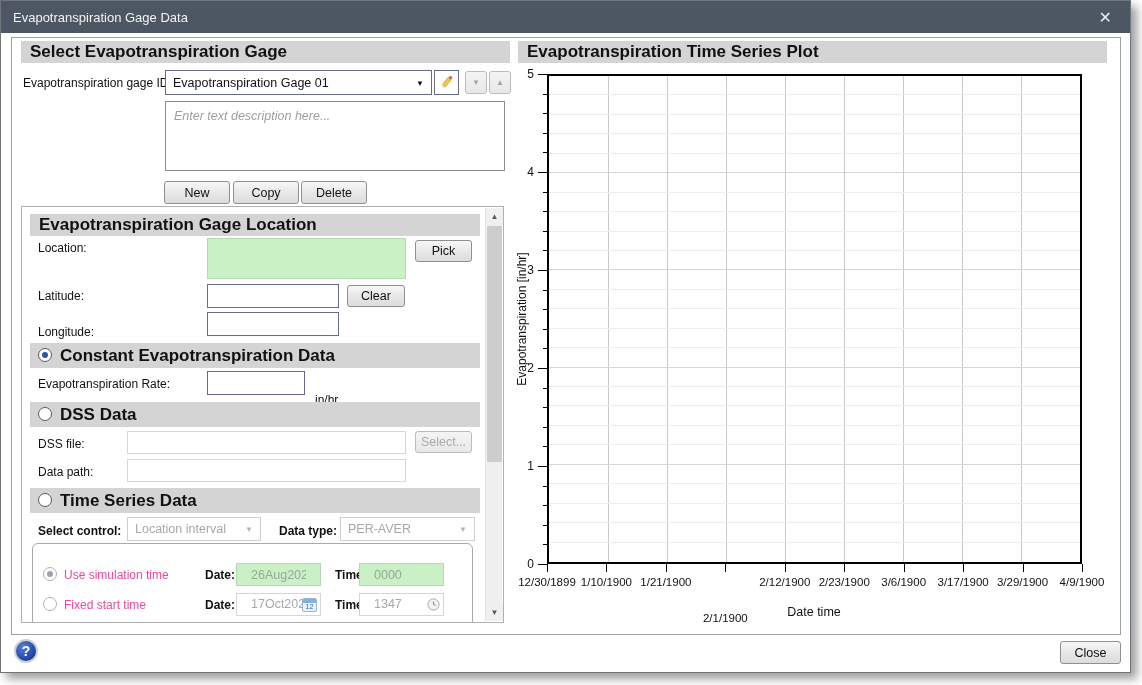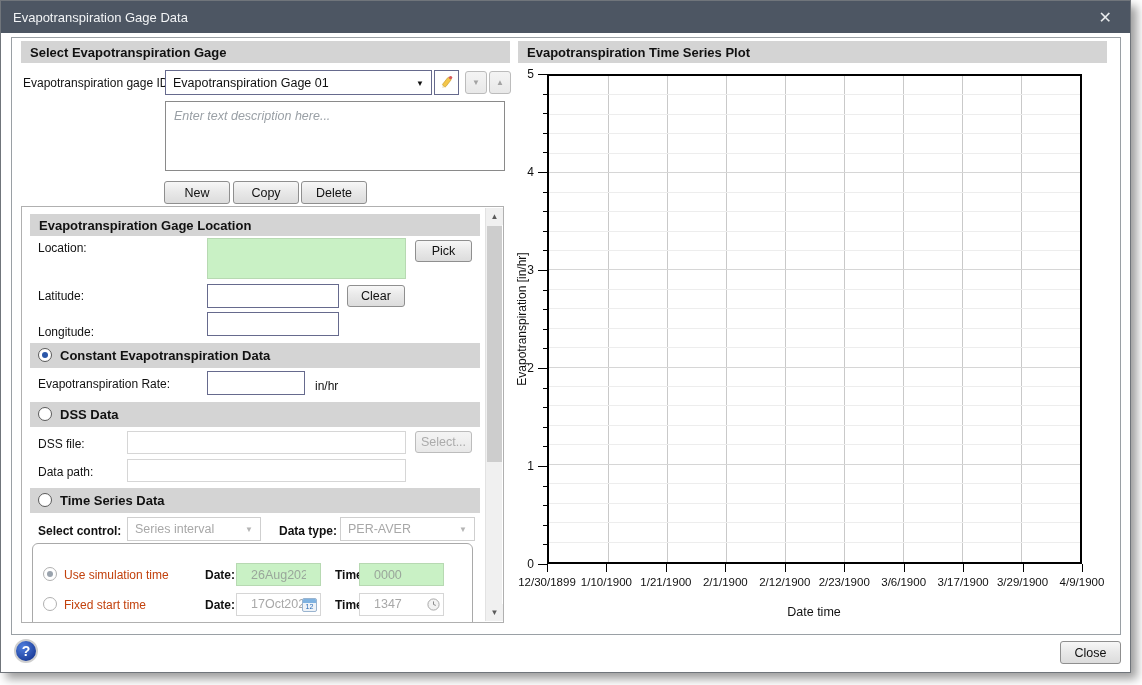--- a/index.html
+++ b/index.html
@@ -12,26 +12,26 @@
 
   .titlebar { position:absolute; left:0; top:0; right:0; height:32px;
     background:#4d5663; color:#f2f4f6; font-size:13px; display:flex; align-items:center;
     padding:0 12px; }
   .titlebar .title { flex:1; }
   .titlebar .close { font-size:16px; color:#e8eaec; cursor:default; padding:0 6px; }
 
   .frame { position:absolute; left:10px; top:36px; width:1110px; height:598px;
     border:1px solid #9aa0a5; background:#fff; }
 
-  .grouphdr { position:absolute; background:#d4d4d4; color:#111; font-size:13px;
+  .grouphdr { position:absolute; background:#d4d4d4; color:#111; font-size:17px;
     font-weight:700; display:flex; align-items:center; padding-left:9px; }
 
   .lbl { position:absolute; font-size:12px; color:#111; white-space:nowrap; }
   .lbl.b { font-weight:700; }
-  .lbl.dis { color:#c2410c; }
+  .lbl.dis { color:#ec4899; }
 
   .combo { position:absolute; background:#fff; border:1px solid #666a8d; font-size:12.5px;
     color:#111; display:flex; align-items:center; padding:0 20px 0 7px; }
   .combo .arrow { position:absolute; right:7px; top:50%; transform:translateY(-50%);
     font-size:8px; color:#111; }
   .combo.dis { border-color:#cfcfcf; color:#a8a8a8; }
   .combo.dis .arrow { color:#b4b4b4; }
 
   .tinput { position:absolute; border:1px solid #666a8d; background:#fff; font-size:12.5px;
     color:#111; padding:0 14px; font-family:inherit; }
@@ -158,42 +158,42 @@
     <span class="lbl" style="left:16px; top:118px;">Longitude:</span>
     <input class="tinput" style="left: 185px; top: 105px; width: 132px; height: 24px;">
 
     <div class="grouphdr" style="left:8px; top:136px; width:450px; height:25px; padding-left:30px;">
       <span>Constant Evapotranspiration Data</span>
     </div>
     <div class="radio sel" style="left:16px; top:141px;"></div>
 
     <span class="lbl" style="left:16px; top:170px;">Evapotranspiration Rate:</span>
     <input class="tinput" style="left: 185px; top: 164px; width: 98px; height: 24px;">
-    <span class="lbl" style="left:293px; top:172px;">in/hr</span>
+    <span class="lbl" style="left:293px; top:186px;">in/hr</span>
 
     <div class="grouphdr" style="left:8px; top:195px; width:450px; height:25px; padding-left:30px;">
       <span>DSS Data</span>
     </div>
     <div class="radio" style="left:16px; top:200px;"></div>
 
     <span class="lbl" style="left:16px; top:230px;">DSS file:</span>
     <input class="tinput lite" style="left: 105px; top: 224px; width: 279px; height: 23px;">
     <button class="btn dis" style="left:393px; top:224px; width:57px; height:22px;">Select...</button>
 
     <span class="lbl" style="left:16px; top:258px;">Data path:</span>
     <input class="tinput lite" style="left: 105px; top: 252px; width: 279px; height: 23px;">
 
     <div class="grouphdr" style="left:8px; top:281px; width:450px; height:25px; padding-left:30px;">
       <span>Time Series Data</span>
     </div>
     <div class="radio" style="left:16px; top:286px;"></div>
 
     <span class="lbl b" style="left:16px; top:317px;">Select control:</span>
     <div class="combo dis" style="left:105px; top:310px; width:134px; height:24px;">
-      <span>Series interval</span>
+      <span>Location interval</span>
       <span class="arrow">▼</span>
     </div>
     <span class="lbl b" style="left:257px; top:317px;">Data type:</span>
     <div class="combo dis" style="left:318px; top:310px; width:135px; height:24px;">
       <span>PER-AVER</span>
       <span class="arrow">▼</span>
     </div>
 
     <div class="fieldset" style="left:10px; top:336px; width:441px; height:96px;">
 
@@ -314,21 +314,21 @@
       <div class="tick" style="left: 55.5556%;"></div>
       <div class="tick" style="left: 66.6667%;"></div>
       <div class="tick" style="left: 77.7778%;"></div>
       <div class="tick" style="left: 88.8889%;"></div>
       <div class="tick" style="left: 100%;"></div>
     </div>
   <div class="xlabels">
       <span class="xl" style="left: 0%;">12/30/1899</span>
       <span class="xl" style="left: 11.1111%;">1/10/1900</span>
       <span class="xl" style="left: 22.2222%;">1/21/1900</span>
-      <span class="xl" style="left: 33.3333%;">2/1/1900</span>
+      <span class="xl" style="left: 33.3333%; margin-top: 36px;">2/1/1900</span>
       <span class="xl" style="left: 44.4444%;">2/12/1900</span>
       <span class="xl" style="left: 55.5556%;">2/23/1900</span>
       <span class="xl" style="left: 66.6667%;">3/6/1900</span>
       <span class="xl" style="left: 77.7778%;">3/17/1900</span>
       <span class="xl" style="left: 88.8889%;">3/29/1900</span>
       <span class="xl" style="left: 100%;">4/9/1900</span>
     </div>
   <div class="yaxis-title">Evapotranspiration [in/hr]</div>
   <div class="xaxis-title">Date time</div>
 

